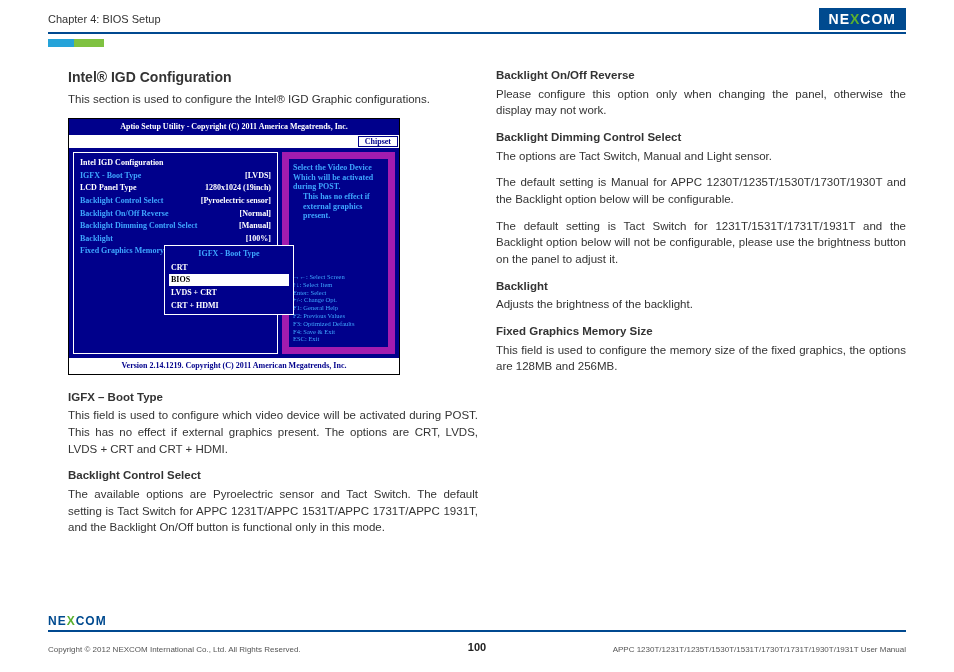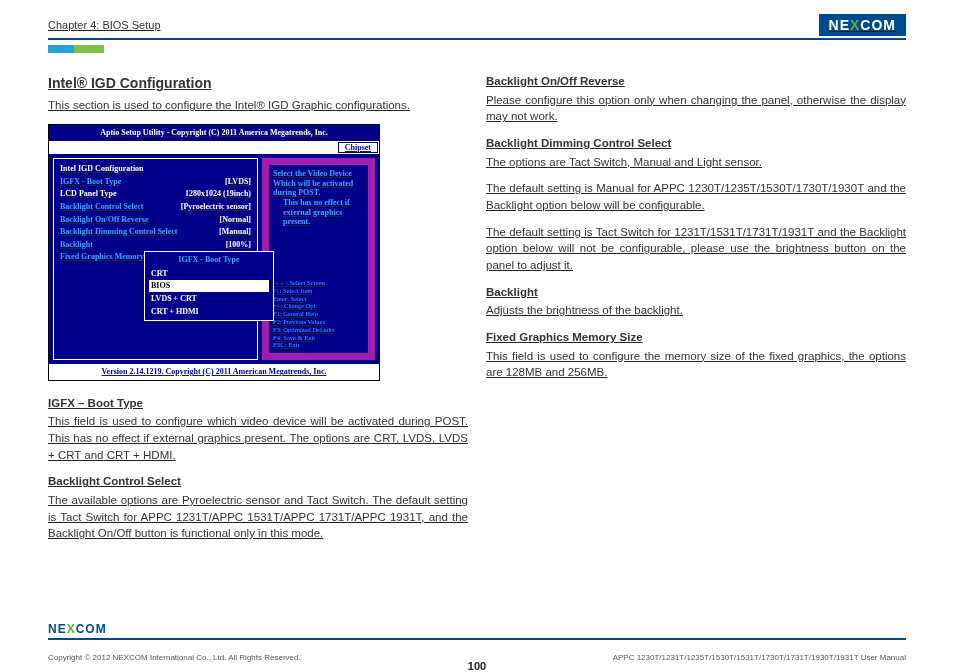--- a/index.html
+++ b/index.html
@@ -1,25 +1,25 @@
 <!DOCTYPE html>
 <html><head>
 <meta charset="utf-8">
 <style>
   * { box-sizing: border-box; margin: 0; padding: 0; }
   body { font-family: "Segoe UI", Arial, sans-serif; background: #fff; color: #222; width: 954px; height: 672px; position: relative; }
-  .page { padding: 14px 48px 0 48px; text-decoration: underline; }
+  .page { padding: 8px 48px 0 48px; }
   .top-row { display: flex; justify-content: space-between; align-items: center; border-bottom: 2px solid #004990; padding-bottom: 2px; }
   .chapter { font-size: 11px; color: #333; }
   .logo { background: #004a8f; color: #fff; font-weight: bold; font-size: 14px; padding: 3px 10px; letter-spacing: 1px; display:flex; align-items:center; }
   .logo .x { color:#5bb030; }
   .tab-strip { height: 10px; margin-top: -1px; }
   .tab-strip .t1 { display:inline-block; width:30px; height:8px; background:#25a3d9; }
   .tab-strip .t2 { display:inline-block; width:30px; height:8px; background:#7fc241; margin-left:-4px;}
-  .cols { display: flex; gap: 18px; margin-top: 24px; }
+  .cols { display: flex; gap: 18px; margin-top: 24px; margin-left: 20px; }
   .col { flex: 1; font-size: 11.5px; line-height: 1.45; color: #333; }
   h2.title { font-size: 14px; font-weight: bold; color: #333; margin-bottom: 4px; }
   .para { margin-bottom: 10px; text-align: justify; }
   .subhead { font-weight: bold; font-size: 11.5px; margin-top: 10px; margin-bottom: 2px; }
   
   .bios { border: 1px solid #000; background: #00008b; font-family: "Times New Roman", serif; font-size: 8px; color: #fff; margin: 10px 0 14px 0; width: 332px; }
   .bios-header { background: #00008b; color:#fff; text-align:center; padding:2px; font-weight:bold; font-size:8px;}
   .bios-tabs { background:#fff; color:#000; text-align:right; font-size:8px; padding:1px; }
   .bios-tabs span { border:1px solid #00008b; padding:0 6px; color:#00008b; font-weight:bold;}
   .bios-body { background:#00008b; display:flex; padding:4px; min-height:210px; }
@@ -30,25 +30,25 @@
   .bios-row.white .k { color:#fff; }
   .bios-popup { border:1px solid #fff; background:#00008b; position:absolute; left:90px; top:92px; width:130px; padding:2px 4px;}
   .bios-popup .ptitle { color:#3ea6ff; text-align:center; font-weight:bold; margin-bottom:2px;}
   .bios-popup .opt { color:#fff; font-weight:bold; padding:0 2px; margin:1px 0;}
   .bios-popup .opt.sel { background:#fff; color:#000; }
   .bios-help { color:#3ea6ff; font-weight:bold; line-height:1.2;}
   .bios-help .indent { margin-left:10px;}
   .bios-keys { color:#3ea6ff; font-size:6.5px; line-height:1.2; margin-top:4px;}
   .bios-footer { background:#fff; color:#00008b; text-align:center; font-size:8px; padding:2px; font-weight:bold;}
   
-  .foot-wrap { position:absolute; bottom:10px; left:0; right:0; padding:0 48px;}
+  .foot-wrap { position:absolute; bottom:18px; left:0; right:0; padding:0 48px;}
   .foot-logo { font-size:12px; color:#004a8f; font-weight:bold; letter-spacing:1px; margin-bottom:2px;}
   .foot-logo .x { color:#5bb030;}
   .foot-line { border-top:2px solid #004990; display:flex; justify-content:space-between; align-items:center; padding-top:13px; font-size:8px; color:#555;}
-  .pagenum { position:absolute; left:50%; transform:translateX(-50%); bottom:0; font-weight:bold; font-size:11px;}
+  .pagenum { position:absolute; left:50%; transform:translateX(-50%); bottom:19px; font-weight:bold; font-size:11px;}
 </style>
 </head>
 <body>
 
 <div class="page">
   <div class="top-row">
     <div class="chapter">Chapter 4: BIOS Setup</div>
     <div class="logo">
       <span>NE</span>
         <span class="x">X</span>

